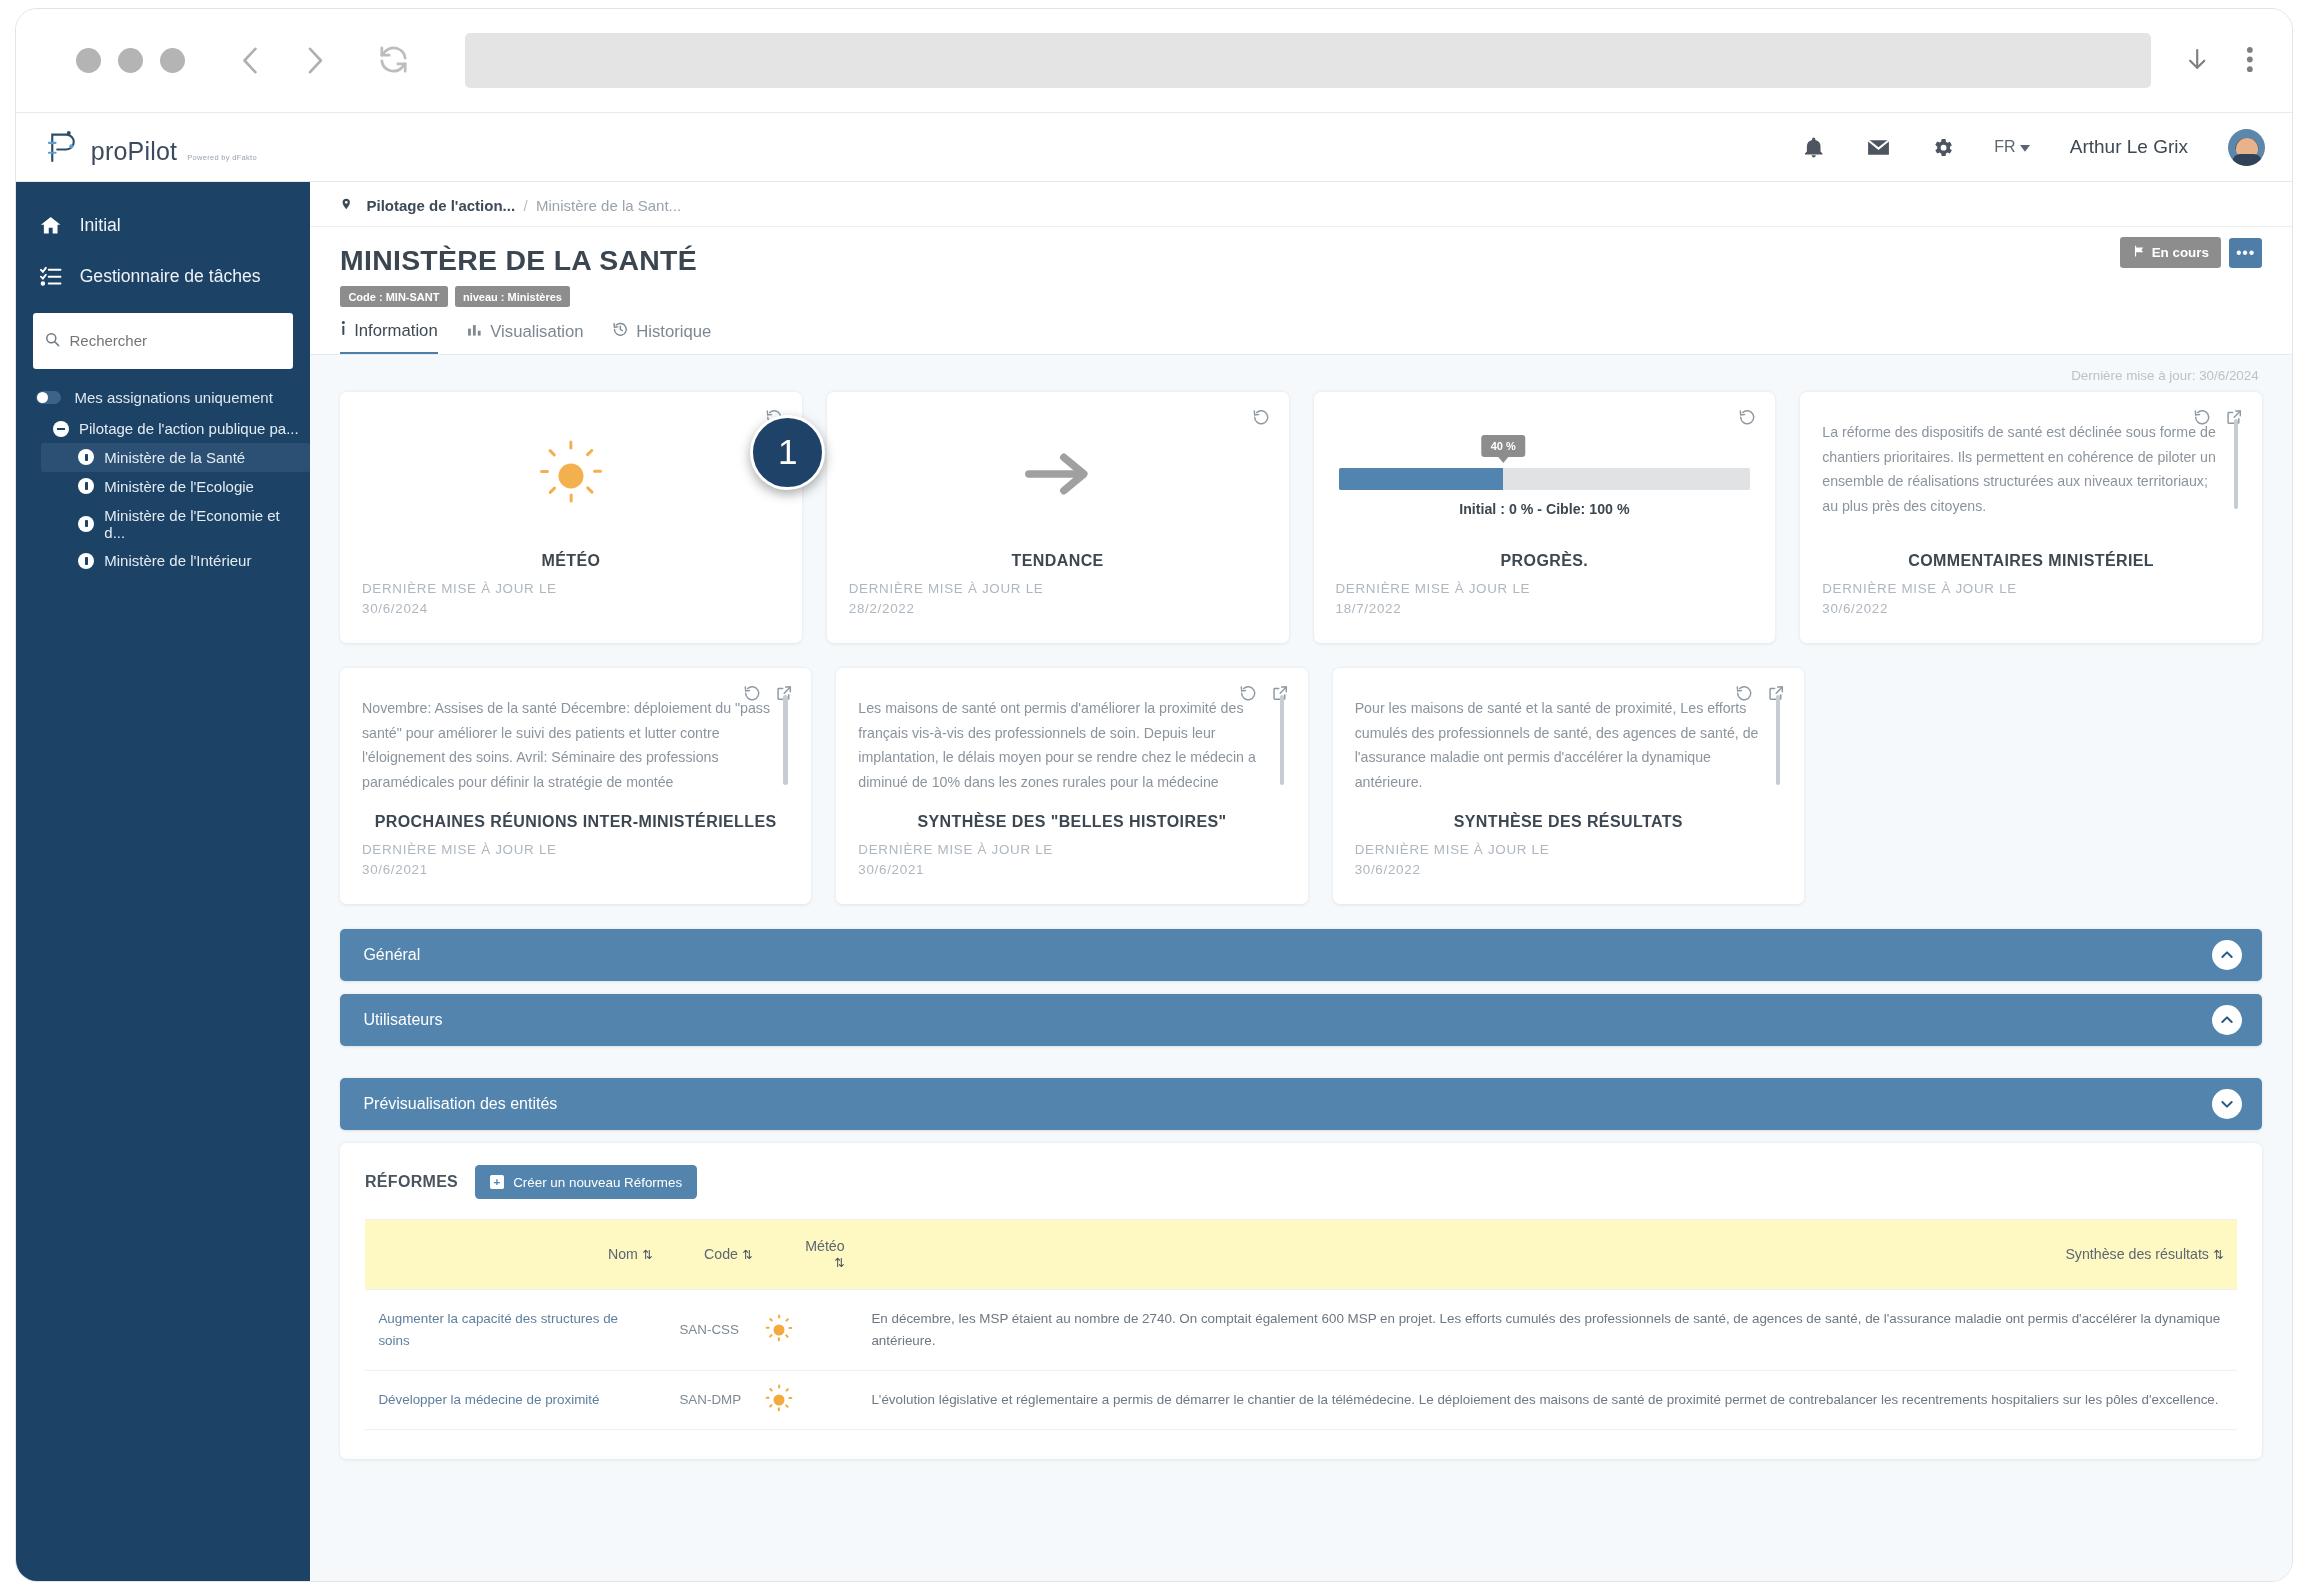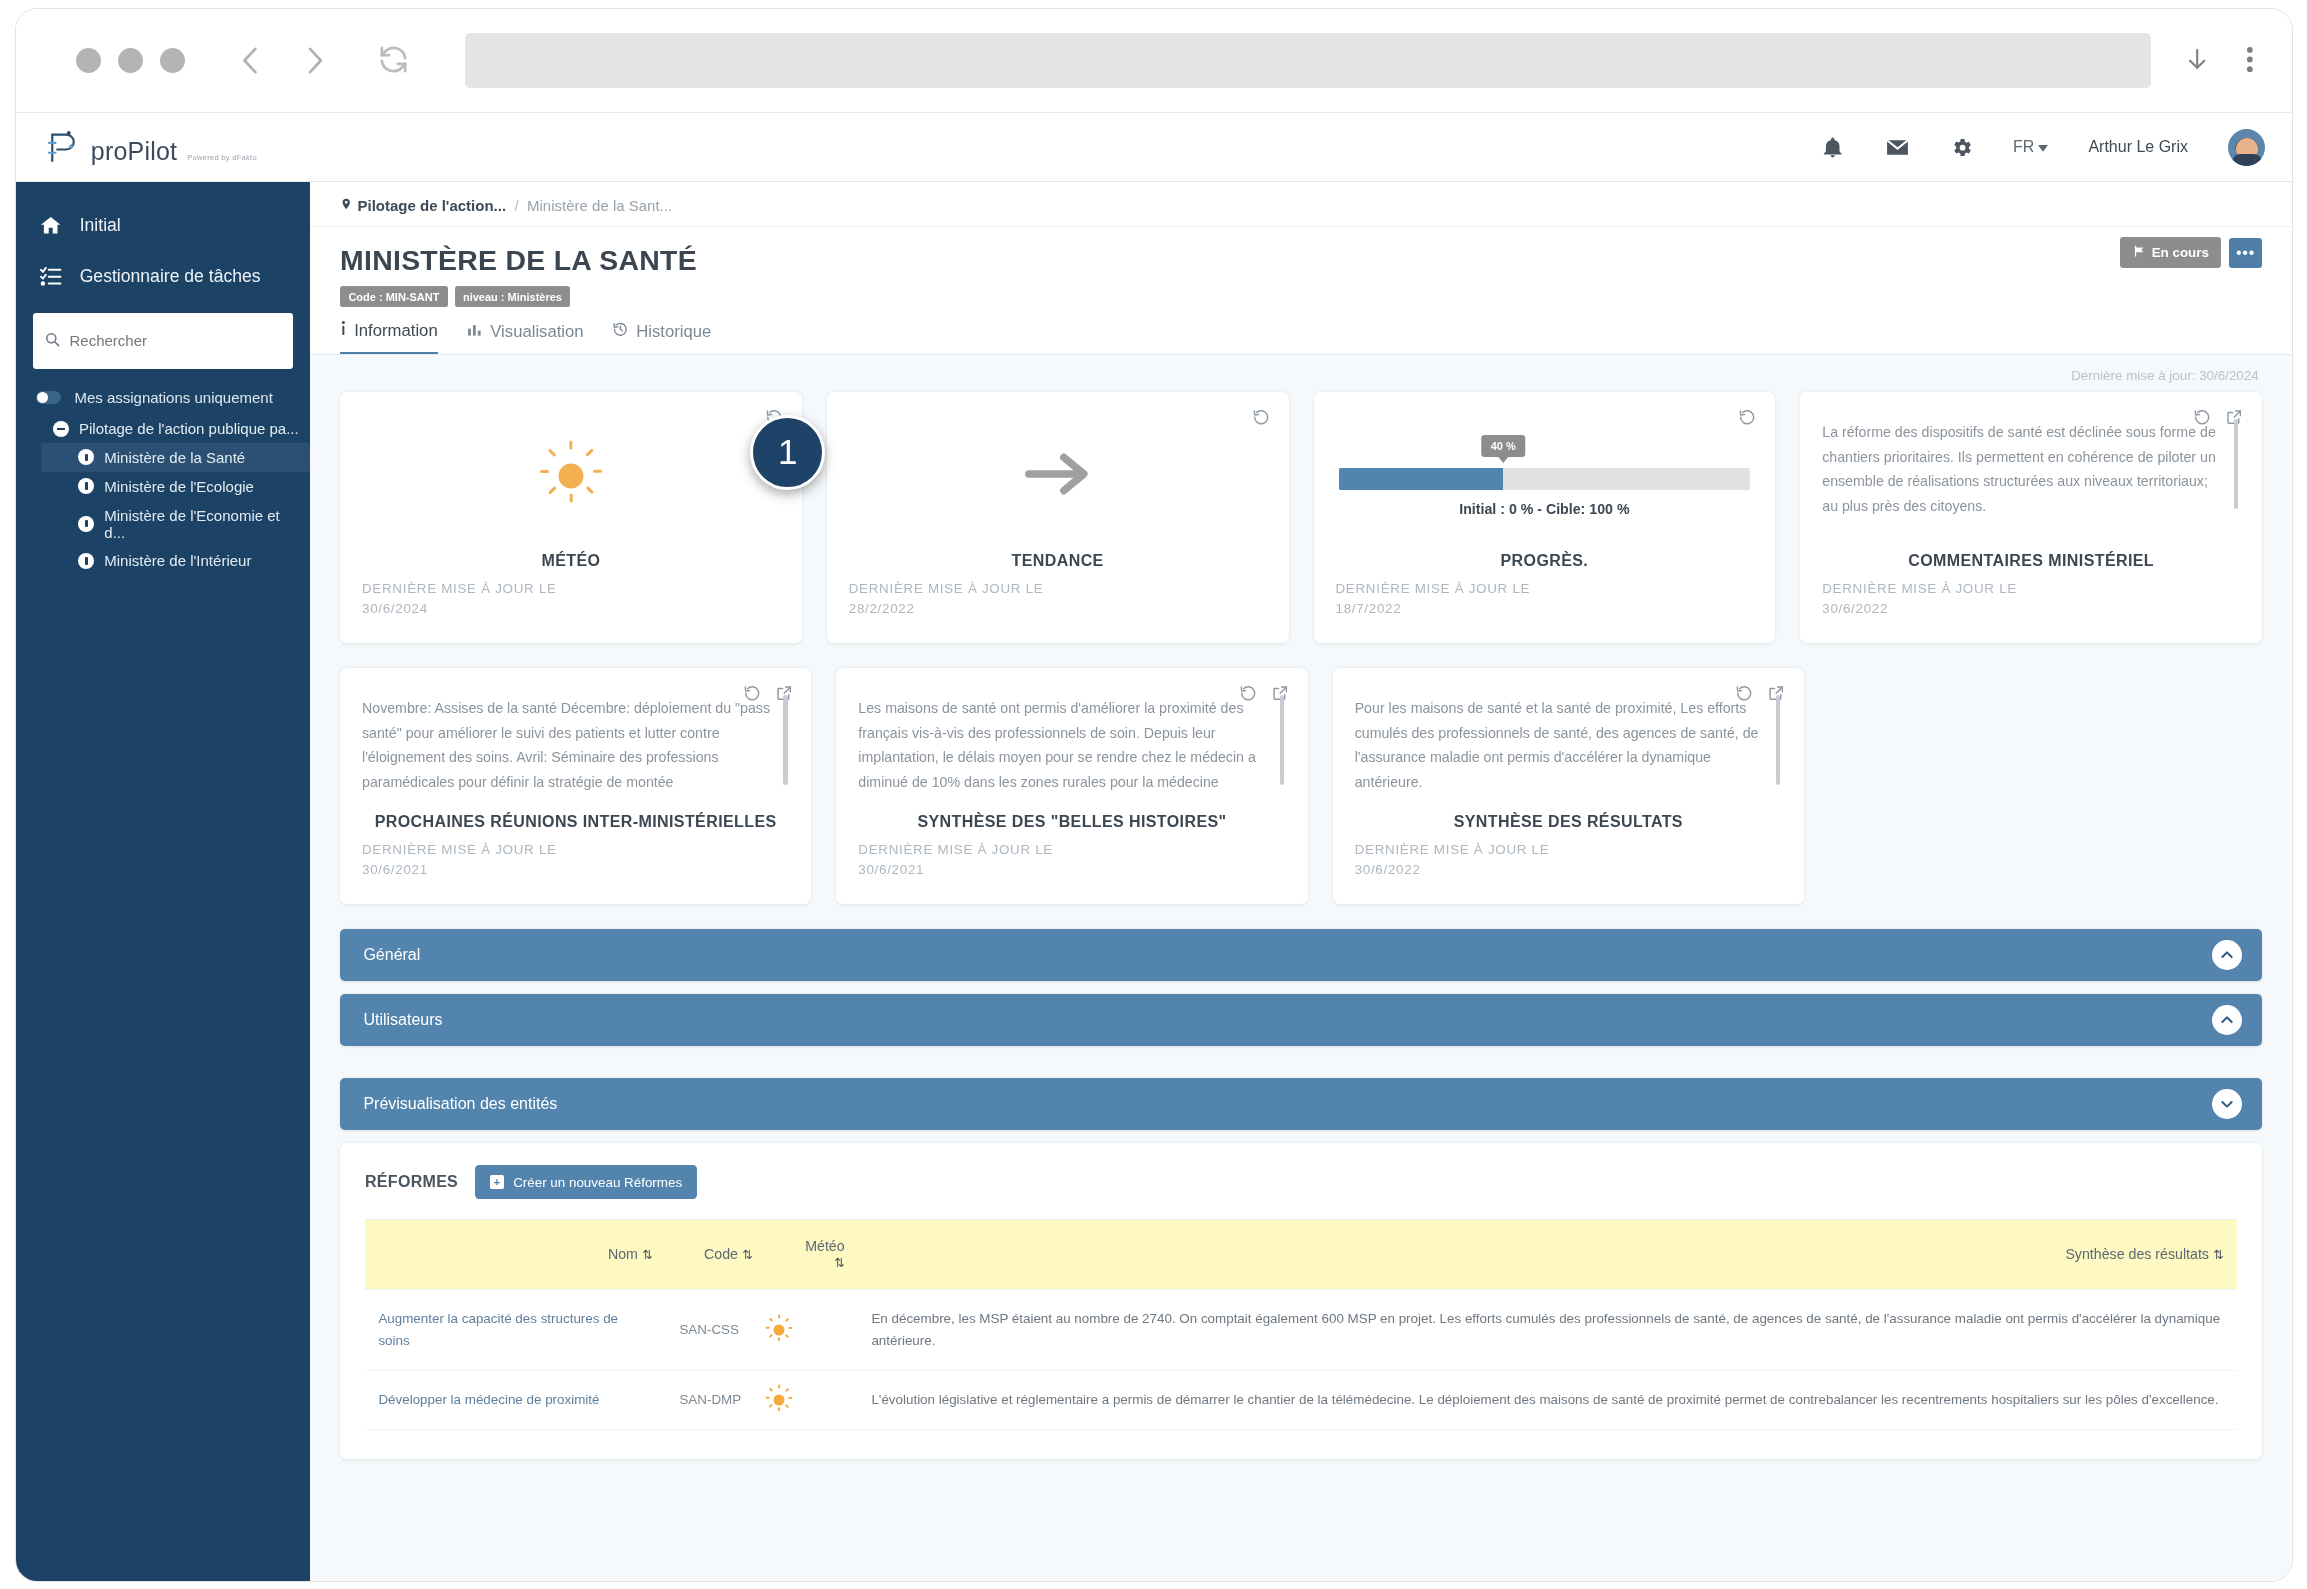--- a/index.html
+++ b/index.html
@@ -60,21 +60,21 @@
     font-size: 7.5px; color: #9aa3ad; letter-spacing: 0.3px;
     margin-left: 1.7px; margin-bottom: 4.2px;
   }
   .header-right {
     margin-left: auto; display: flex; align-items: center; gap: 40px;
   }
   .hicon { color: #4d5560; display: flex; align-items: center; }
   .lang {
     font-size: 16px; color: #5d6670; display: flex; align-items: center; gap: 4.2px;
   }
-  .username { font-size: 16px; color: #3f4853; }
+  .username { font-size: 19px; color: #3f4853; }
   .avatar {
     width: 37px; height: 37px; border-radius: 50%;
     background: #5c86ab; overflow: hidden; position: relative;
   }
   .avatar .face {
     position: absolute; left: 50%; top: 54%; transform: translate(-50%,-50%);
     width: 22px; height: 22px; border-radius: 50%; background: #e7b28c;
   }
   .avatar .hair {
     position: absolute; left: 50%; top: 24%; transform: translateX(-50%);
@@ -152,21 +152,21 @@
   .main {
     flex: 1; background: #f6f9fb;
     overflow: hidden; position: relative;
   }
   .breadcrumb {
     background: #fff; padding: 13.4px 0 11.7px 30px;
     font-size: 15px; color: #9aa3ad;
     display: flex; align-items: center; gap: 8.4px;
     border-bottom: 0.8px solid #eceff2;
   }
-  .breadcrumb .bc-first { color: #3d4a57; font-weight: bold; display:flex; align-items:center; gap:5px; }
+  .breadcrumb .bc-first { color: #3d4a57; font-weight: bold; display:flex; align-items:center; gap:14px; }
   .breadcrumb .sep { color: #b6bdc4; }
 
   .page-head { background: #fff; padding: 16.7px 30px 0 30px; }
   .page-title {
     font-size: 28.4px; font-weight: bold; color: #3b4650; letter-spacing: 0.3px;
   }
   .badges { display: flex; gap: 6.7px; margin-top: 9.2px; }
   .badge {
     background: #8d8d8d; color: #fff; font-size: 11px; font-weight: bold;
     padding: 4.2px 8.4px; border-radius: 2.5px;

